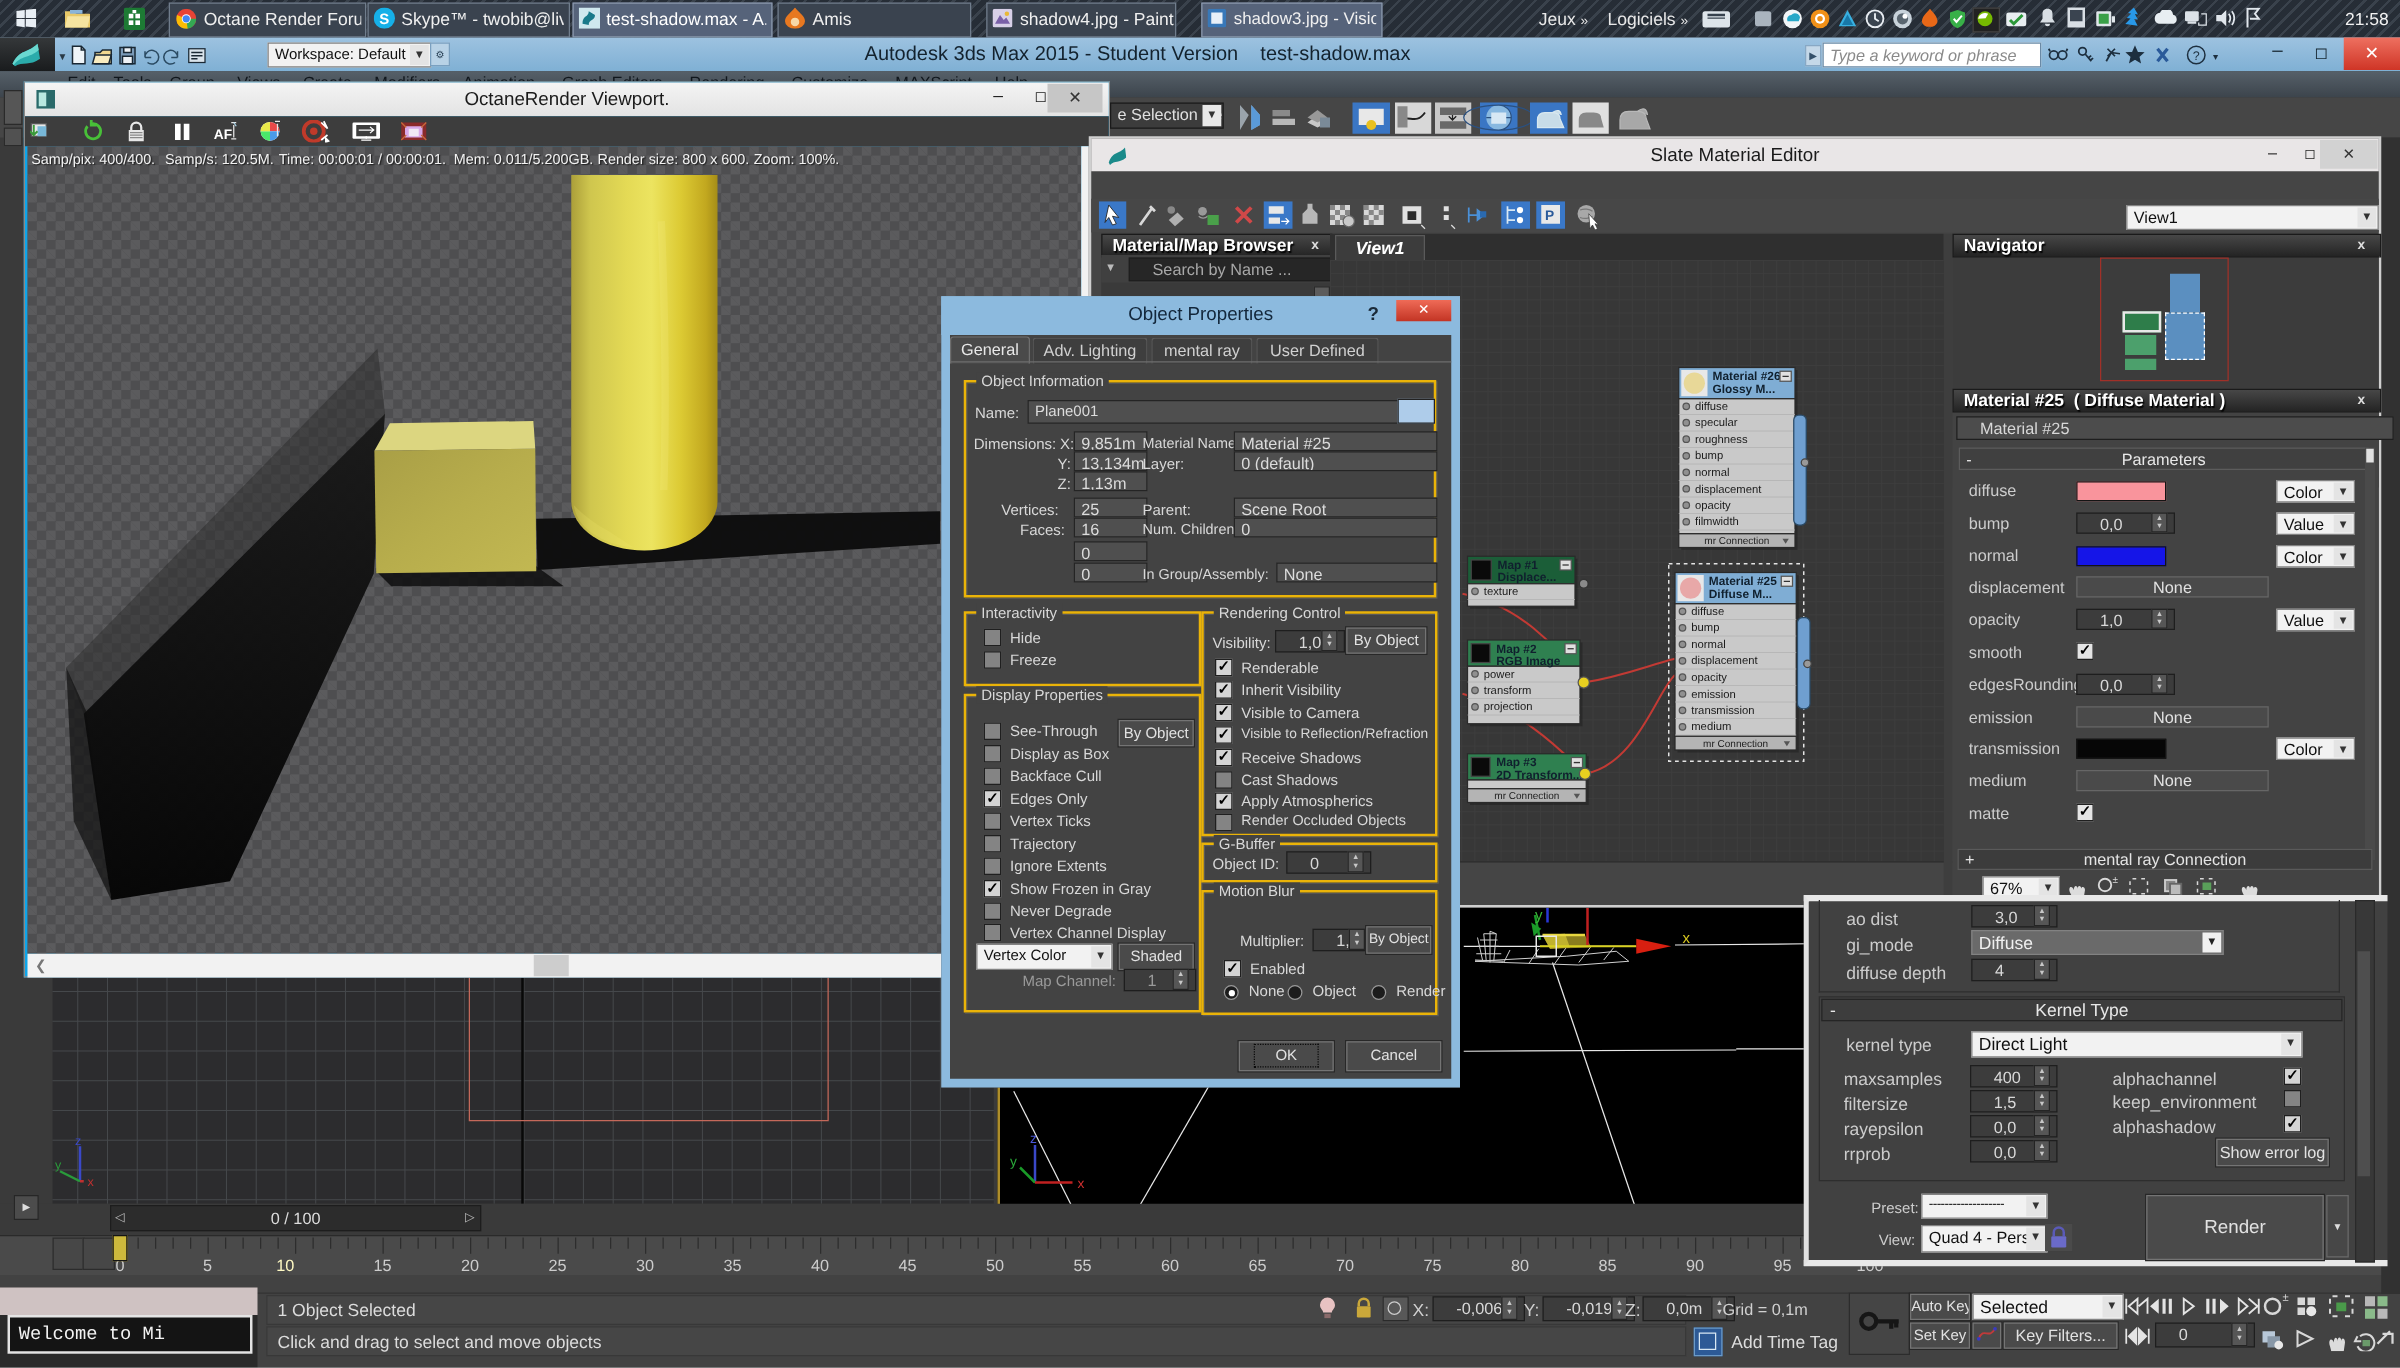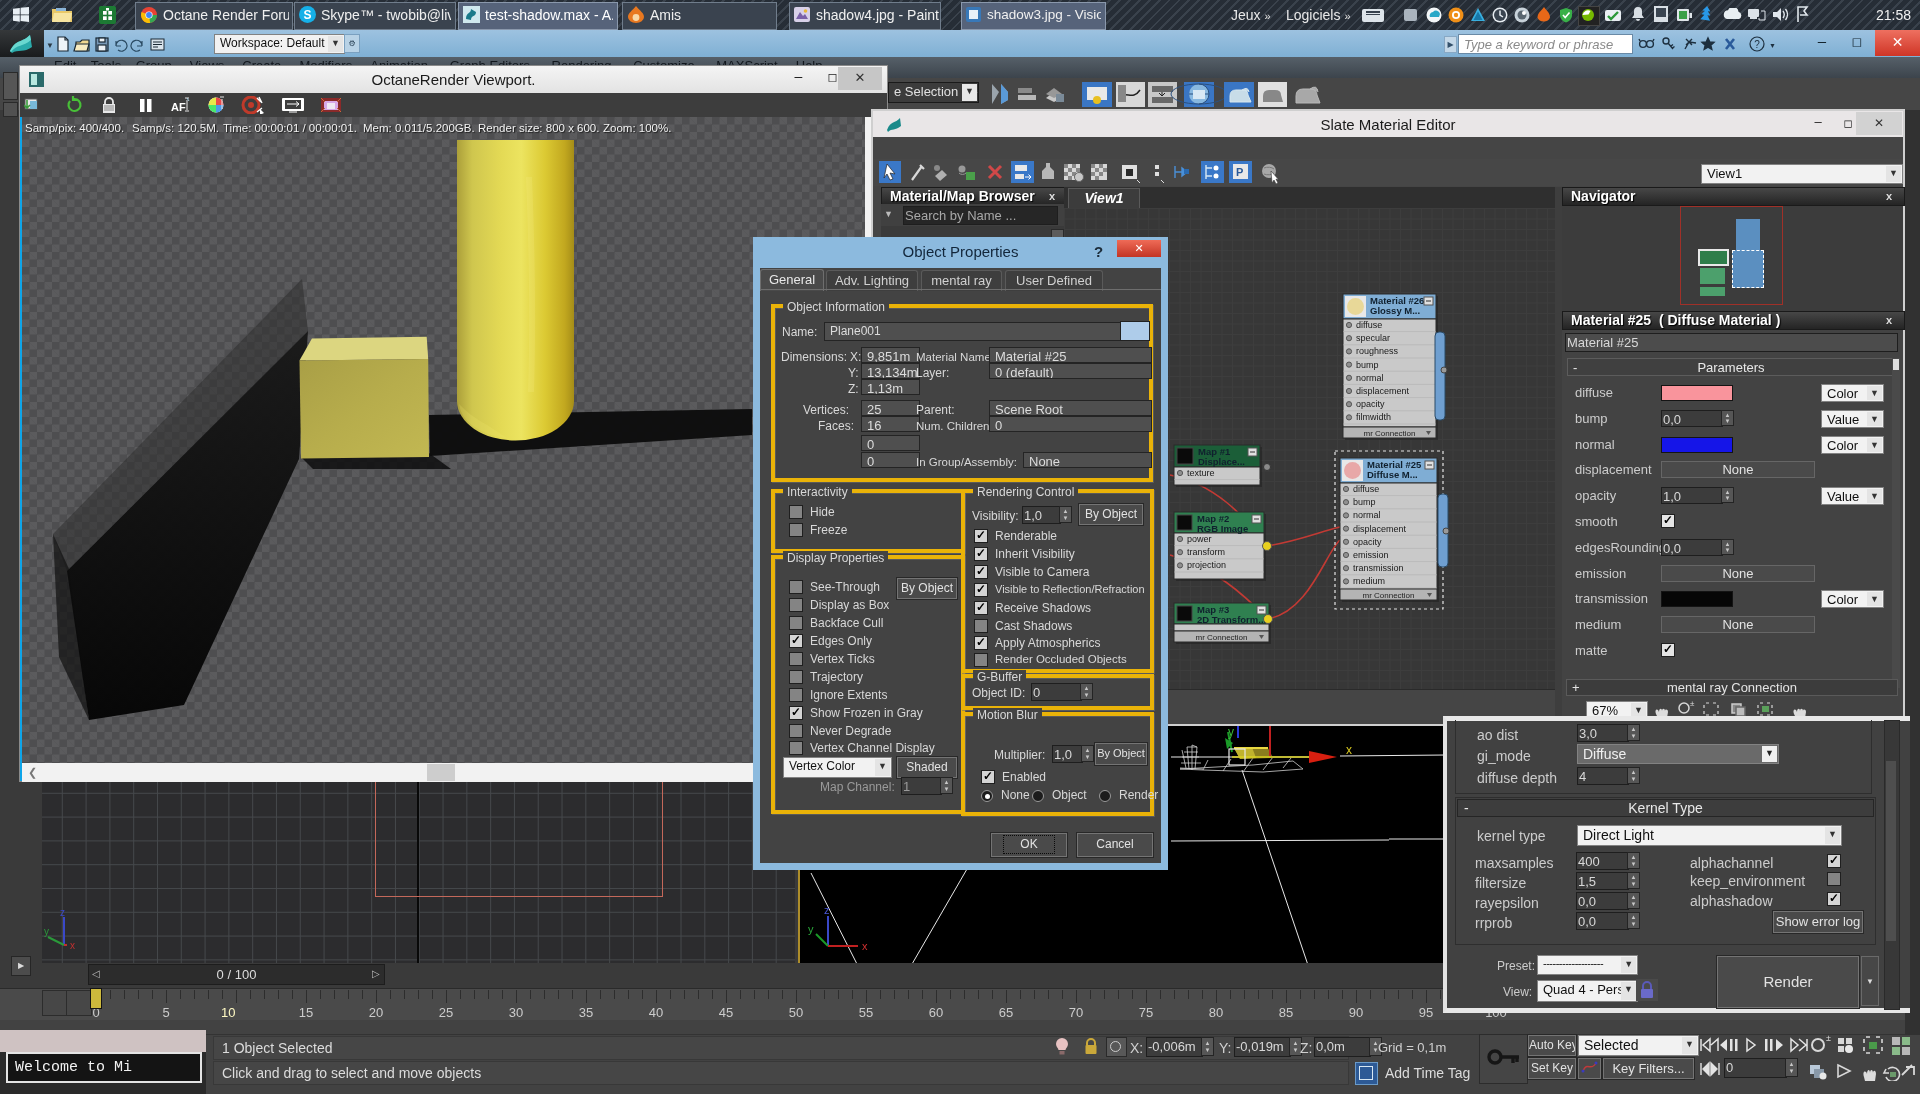--- a/index.html
+++ b/index.html
@@ -1,31 +1,31 @@
 <!DOCTYPE html>
 <html><head><meta charset="utf-8">
 <style>
 html,body{margin:0;padding:0}
 #scr{position:relative;width:1920px;height:1094px;overflow:hidden;background:#3a3a3a;
   font-family:"Liberation Sans",sans-serif;font-size:13px;color:#d8d8d8;}
 .abs{position:absolute}
 .fld{position:absolute;background:#4f4f4f;border:1px solid #242424;color:#dcdcdc;
   padding:1px 0 0 5px;white-space:nowrap;overflow:hidden}
 .dfld{position:absolute;background:#3c3c3c;border:1px solid #1e1e1e;color:#d8d8d8;
-  padding:1px 0 0 1px;white-space:nowrap;overflow:hidden}
+  padding:1px 0 0 18px;white-space:nowrap;overflow:hidden}
 .btn{position:absolute;background:#4a4a4a;border:1px solid #747474;box-shadow:0 0 0 1px #282828;
   color:#e2e2e2;text-align:center;white-space:nowrap;overflow:hidden}
 .wdd{position:absolute;background:#f2f2f2;border:1px solid #828282;color:#101010;
   white-space:nowrap;overflow:hidden;padding:1px 0 0 5px}
 .chev{position:absolute;right:1px;top:1px;bottom:1px;width:15px;background:#e4e4e4;color:#333;
   text-align:center;font-size:9px;line-height:15px}
 .cb{position:absolute;width:12px;height:12px;background:#848484;border:1px solid #1f1f1f;
   font-size:12px;line-height:11px;color:#000;text-align:center;font-weight:bold}
 .cb.ck{background:#d4d4d4}
-.gb{position:absolute;border:4px solid #eab308;box-shadow:1px 1px 0 rgba(110,110,110,.55), inset 1px 1px 0 rgba(110,110,110,.55)}
+.gb{position:absolute;border:2px solid #eab308;box-shadow:1px 1px 0 rgba(110,110,110,.55), inset 1px 1px 0 rgba(110,110,110,.55)}
 .gl{position:absolute;top:-8px;left:8px;background:#434343;padding:0 4px;color:#d8d8d8;font-size:12px;white-space:nowrap}
 .sp{position:absolute;width:11px;background:#565656;border:1px solid #242424;color:#c8c8c8}
 .sp i{position:absolute;left:1px;right:1px;font-style:normal;font-size:6px;line-height:6px;text-align:center}
 .hdr{position:absolute;background:linear-gradient(#474747,#242424);border:1px solid #1a1a1a;
   color:#fff;font-weight:bold;font-size:15px;text-shadow:1px 1px 1px #000;padding-left:8px;line-height:17px}
 .xbtn{position:absolute;color:#ddd;font-weight:bold;font-size:11px}
 .lbl{position:absolute;white-space:nowrap}
 </style></head>
 <body>
 <div id="scr">
@@ -182,20 +182,21 @@
           <rect x="43" y="3" width="6" height="4" fill="#eef2f6"></rect>
           <rect x="42" y="10" width="8" height="6" fill="#eef2f6"></rect>
       <path d="M60 11 a5.5 5.5 0 1 1 2 4 M60 11 v-5 M60 11 h5" stroke="#2a4a62"></path>
       <path d="M86 11 a5.5 5.5 0 1 0 -2 4 M86 11 v-5 M86 11 h-5" stroke="#2a4a62"></path>
       <rect x="95" y="4" width="13" height="11" fill="#dae4ec" stroke-width="1"></rect>
           <path d="M97 7 h9 M97 9.5 h9 M97 12 h5"></path>
     </g>
   </svg>
   <div class="wdd" style="left:214px;top:4px;width:124px;height:17px;font-size:12px">Workspace: Default<span class="chev">▼</span></div>
   <div class="abs" style="left:344px;top:4px;width:14px;height:17px;background:#b8d2e6;border:1px solid #7aa0c0;color:#2a4256;font-size:8px;text-align:center;line-height:17px">⚙</div>
+  <div class="abs" style="left:0;top:5px;width:1820px;text-align:center;color:#13222e;font-size:16px">Autodesk 3ds Max  2015  - Student Version &nbsp;&nbsp; test-shadow.max</div>
   <div class="abs" style="left:1444px;top:6px;width:11px;height:15px;background:#c4d8e8;border:1px solid #88a8c4;color:#33506a;font-size:8px;line-height:15px;text-align:center">▶</div>
   <div class="abs" style="left:1458px;top:4px;width:173px;height:18px;background:#fff;border:1px solid #6a8aa6"></div>
   <div class="abs" style="left:1464px;top:7px;color:#8a8a8a;font-size:13px;font-style:italic">Type a keyword or phrase</div>
   <svg class="abs" style="left:1638px;top:6px" width="152" height="17">
     <g fill="none" stroke="#1d2f3f" stroke-width="1.4">
       <circle cx="5" cy="8" r="3.4"></circle>
           <circle cx="12" cy="8" r="3.4"></circle>
           <path d="M2 5 L1 3 M15 5 l1-2"></path>
       <circle cx="28" cy="5" r="3"></circle>
           <path d="M30 7 L35 13 M33 10 l2-1.5 M34.5 12 l2-1.5"></path>

